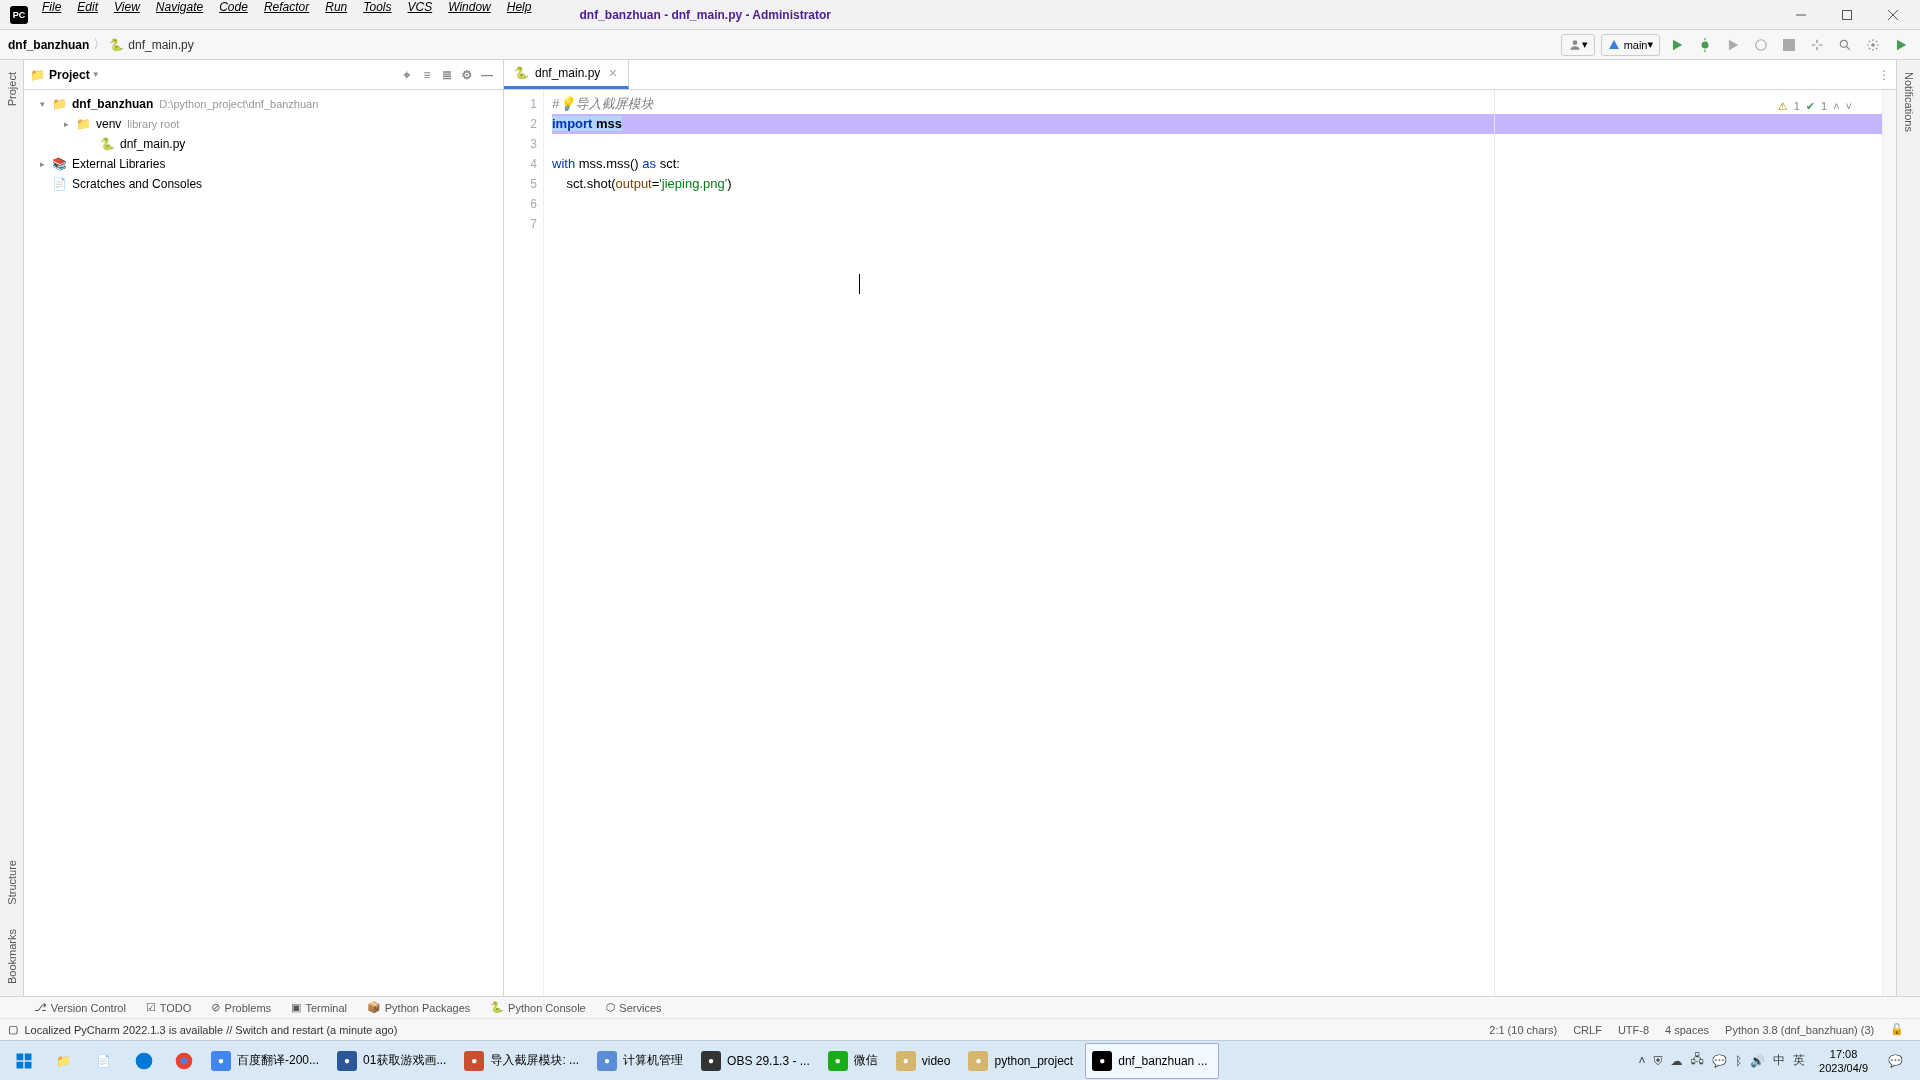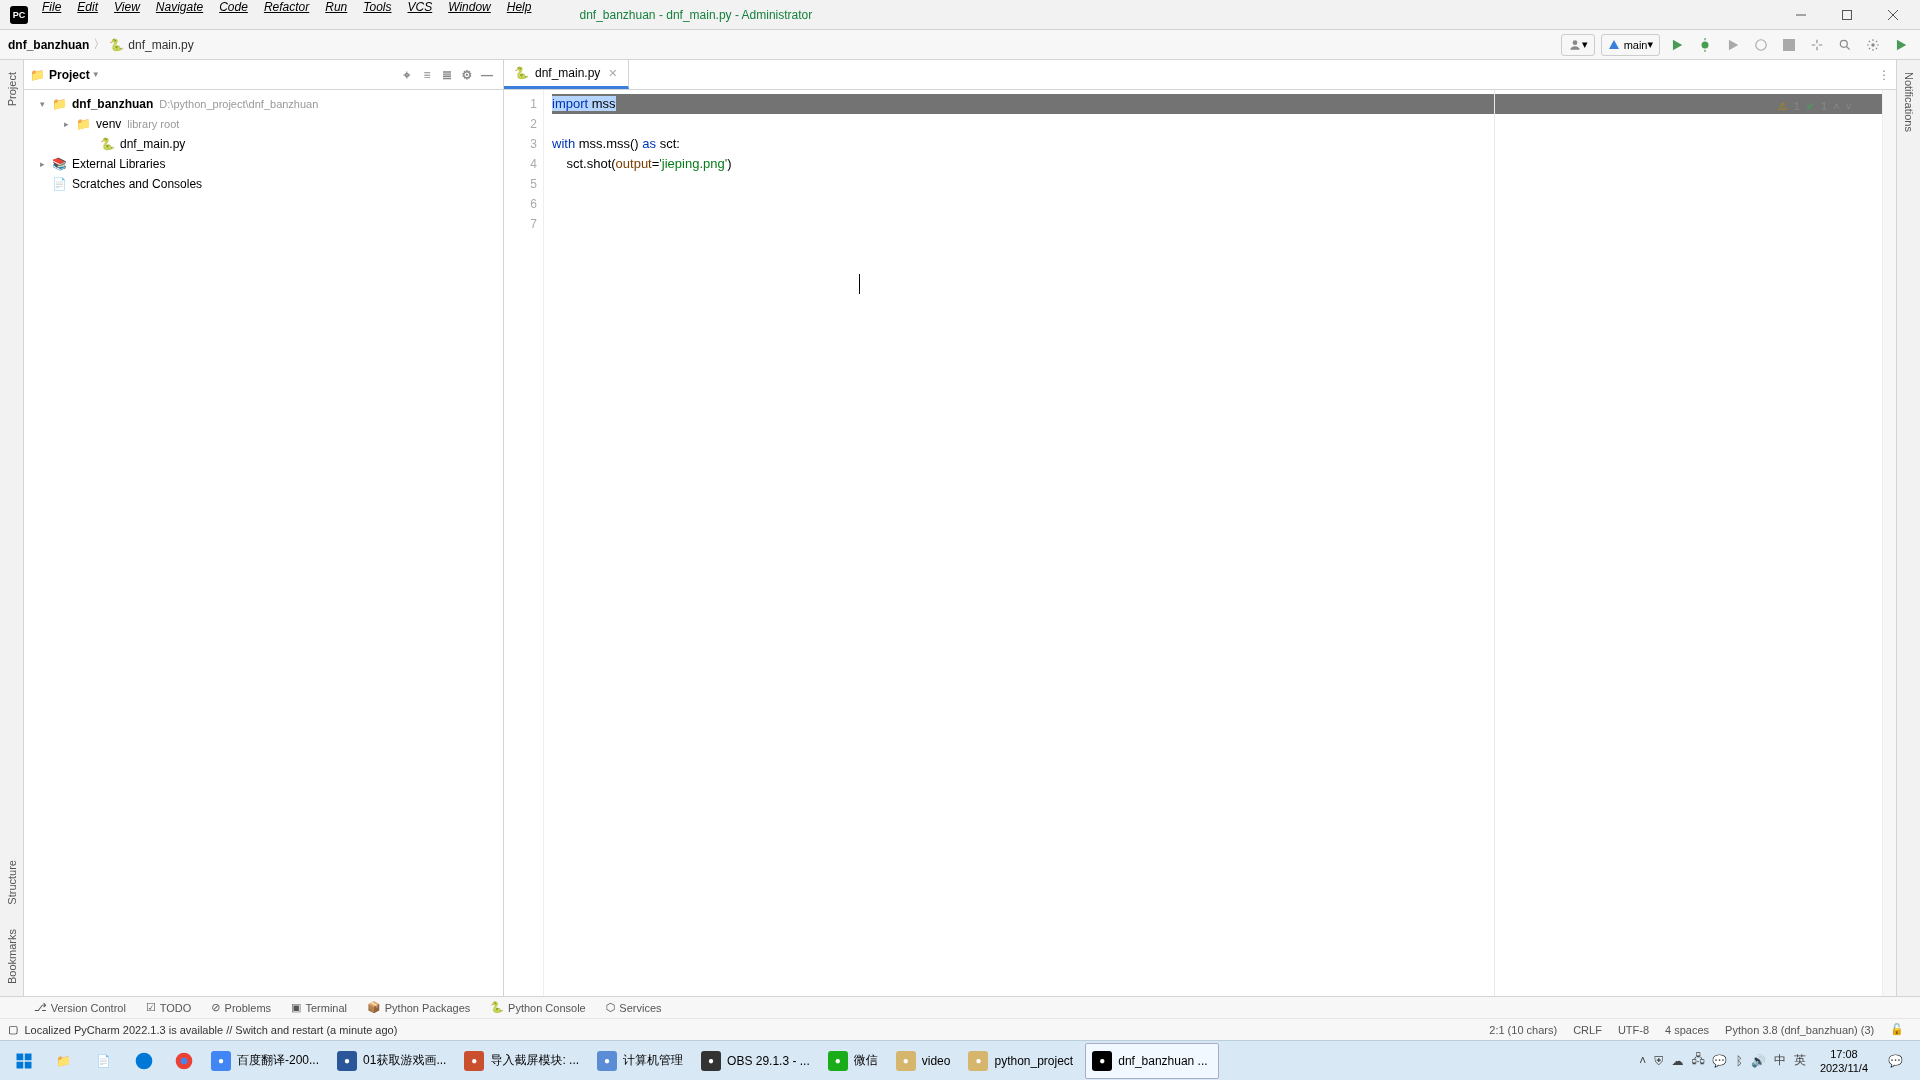--- a/index.html
+++ b/index.html
@@ -2,21 +2,21 @@
 <html><head>
 <meta charset="utf-8">
 <style>
 * { margin: 0; padding: 0; box-sizing: border-box; font-family: "Segoe UI", Arial, sans-serif; }
 body { width: 1920px; height: 1080px; overflow: hidden; background: #fff; font-size: 12px; color: #000; display: flex; flex-direction: column; }
 
 
 .titlebar { height: 30px; background: #f2f2f2; display: flex; align-items: center; padding: 0 4px; border-bottom: 1px solid #d4d4d4; }
 .titlebar .app-icon { width: 18px; height: 18px; background: #000; border-radius: 3px; margin: 0 6px; display: flex; align-items: center; justify-content: center; color: #fff; font-size: 9px; font-weight: bold; }
 .titlebar .menu-item { padding: 0 8px; height: 45px; line-height: 30px; cursor: pointer; font-style: italic; }
-.titlebar .window-title { margin-left: 40px; color: #15803d; }
+.titlebar .window-title { margin-left: 40px; color: #4c1d95; font-weight: bold; }
 .titlebar .spacer { flex: 1; }
 .titlebar .win-btn { width: 46px; height: 30px; display: flex; align-items: center; justify-content: center; cursor: pointer; color: #555; }
 
 
 .navbar { height: 30px; background: #f7f7f7; border-bottom: 1px solid #d4d4d4; display: flex; align-items: center; padding: 0 8px; }
 .navbar .crumb { font-weight: bold; }
 .navbar .crumb-sep { margin: 0 4px; color: #999; }
 .navbar .crumb-file { color: #333; }
 .nav-right { display: flex; align-items: center; gap: 6px; }
 .nav-right .user-btn, .nav-right .run-config, .nav-right .icon-btn { height: 22px; padding: 0 6px; display: flex; align-items: center; border: 1px solid #ccc; border-radius: 3px; cursor: pointer; font-size: 11px; }
@@ -54,21 +54,21 @@
 .tab.active { border-bottom: 3px solid #3b7edb; }
 .tab .tclose { margin-left: 8px; color: #aaa; font-size: 11px; cursor: pointer; }
 .tabs .tab-spacer { flex: 1; }
 .tabs .tab-ctrl { width: 24px; display: flex; align-items: center; justify-content: center; color: #888; cursor: pointer; }
 
 .editor-body { flex: 1; display: flex; position: relative; }
 .gutter-col { width: 40px; background: #fff; border-right: 1px solid #eee; text-align: right; padding: 4px 6px 0 0; color: #aaa; font-family: Consolas, monospace; font-size: 12px; line-height: 20px; }
 .code-col { flex: 1; font-family: Consolas, monospace; font-size: 13px; line-height: 20px; padding: 4px 0 0 8px; color: #000; position: relative; }
 .code-col .margin-line { position: absolute; top: 0; bottom: 0; left: 950px; width: 1px; background: #e8e8e8; }
 .code-line { white-space: pre; height: 20px; }
-.sel-line { background: #737373; display: block; width: 100%; }
+.sel-line { background: #c4b5fd; display: block; width: 100%; font-weight: bold; }
 .hl-import { color: #0033b3; }
 .hl-comment { color: #808080; font-style: italic; }
 .hl-string { color: #067d17; }
 .hl-kw { color: #0033b3; }
 .hl-param { color: #7a3e00; }
 .sel-bg { background: #b5d5ff; }
 .caret-mark { position: absolute; left: 315px; top: 184px; width: 1px; height: 20px; background: #000; }
 .insp { position: absolute; right: 30px; top: 6px; display: flex; align-items: center; gap: 6px; font-size: 11px; color: #888; }
 .insp .warn { color: #b58900; }
 .insp .ok { color: #499c54; }
@@ -270,20 +270,21 @@
       <div class="code-col">
         <div class="margin-line"></div>
         <div class="insp">
           <span class="warn">⚠</span>
             <span>1</span>
           <span class="ok">✔</span>
             <span>1</span>
           <span>˄</span>
           <span>˅</span>
         </div>
+        <div class="code-line"><span class="hl-comment"><span>#</span>💡<span>导入截屏模块</span></span></div>
         <div class="code-line sel-line"><span class="sel-bg"><span class="hl-import">import</span><span> mss</span></span></div>
         <div class="code-line"></div>
         <div class="code-line"><span class="hl-kw">with</span><span> mss.mss() </span><span class="hl-kw">as</span><span> sct:</span></div>
         <div class="code-line">    <span>sct.shot(</span><span class="hl-param">output</span><span>=</span><span class="hl-string">'jieping.png'</span><span>)</span></div>
         <div class="caret-mark"></div>
       </div>
       <div class="editor-scroll"></div>
     </div>
   </div>
 
@@ -382,16 +383,16 @@
     <span>☁</span>
     <span>🖧</span>
     <span>💬</span>
     <span>ᛒ</span>
     <span>🔊</span>
     <span>中</span>
     <span>英</span>
   </div>
   <div class="clock">
     <div>17:08</div>
-    <div>2023/11/4</div>
+    <div>2023/04/9</div>
   </div>
   <div class="tbtn">💬</div>
 </div>
 
 </body></html>

